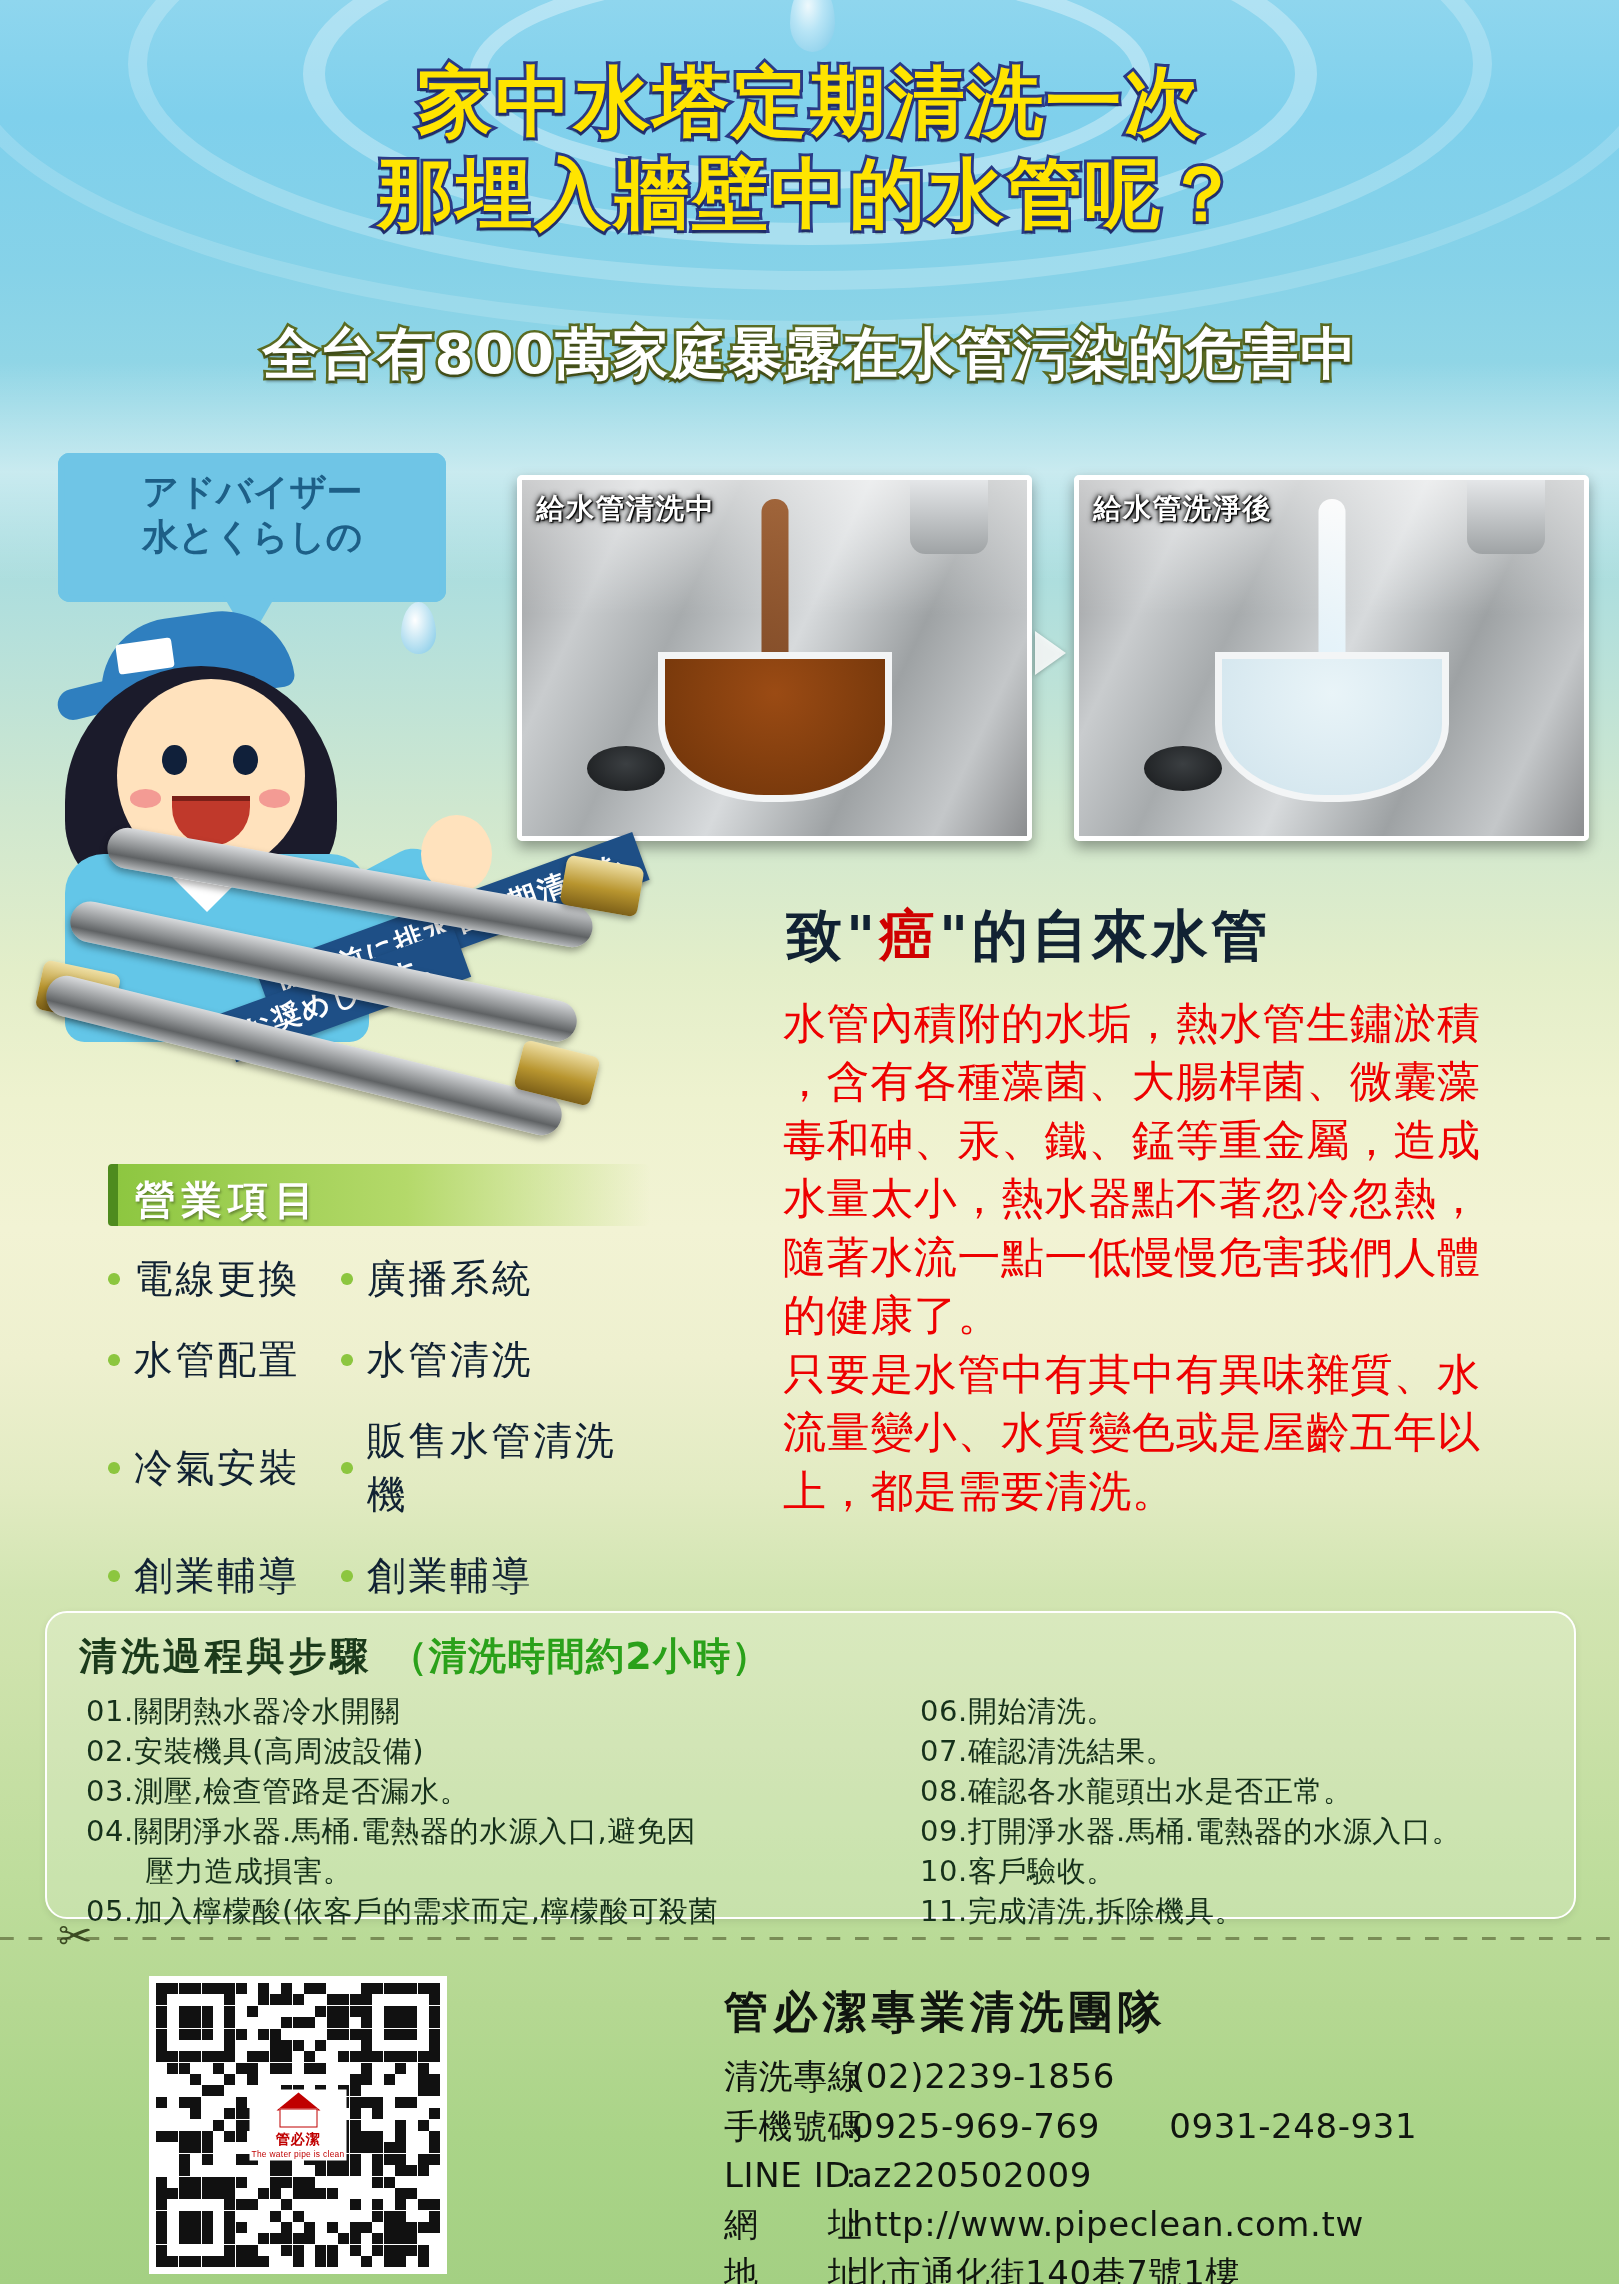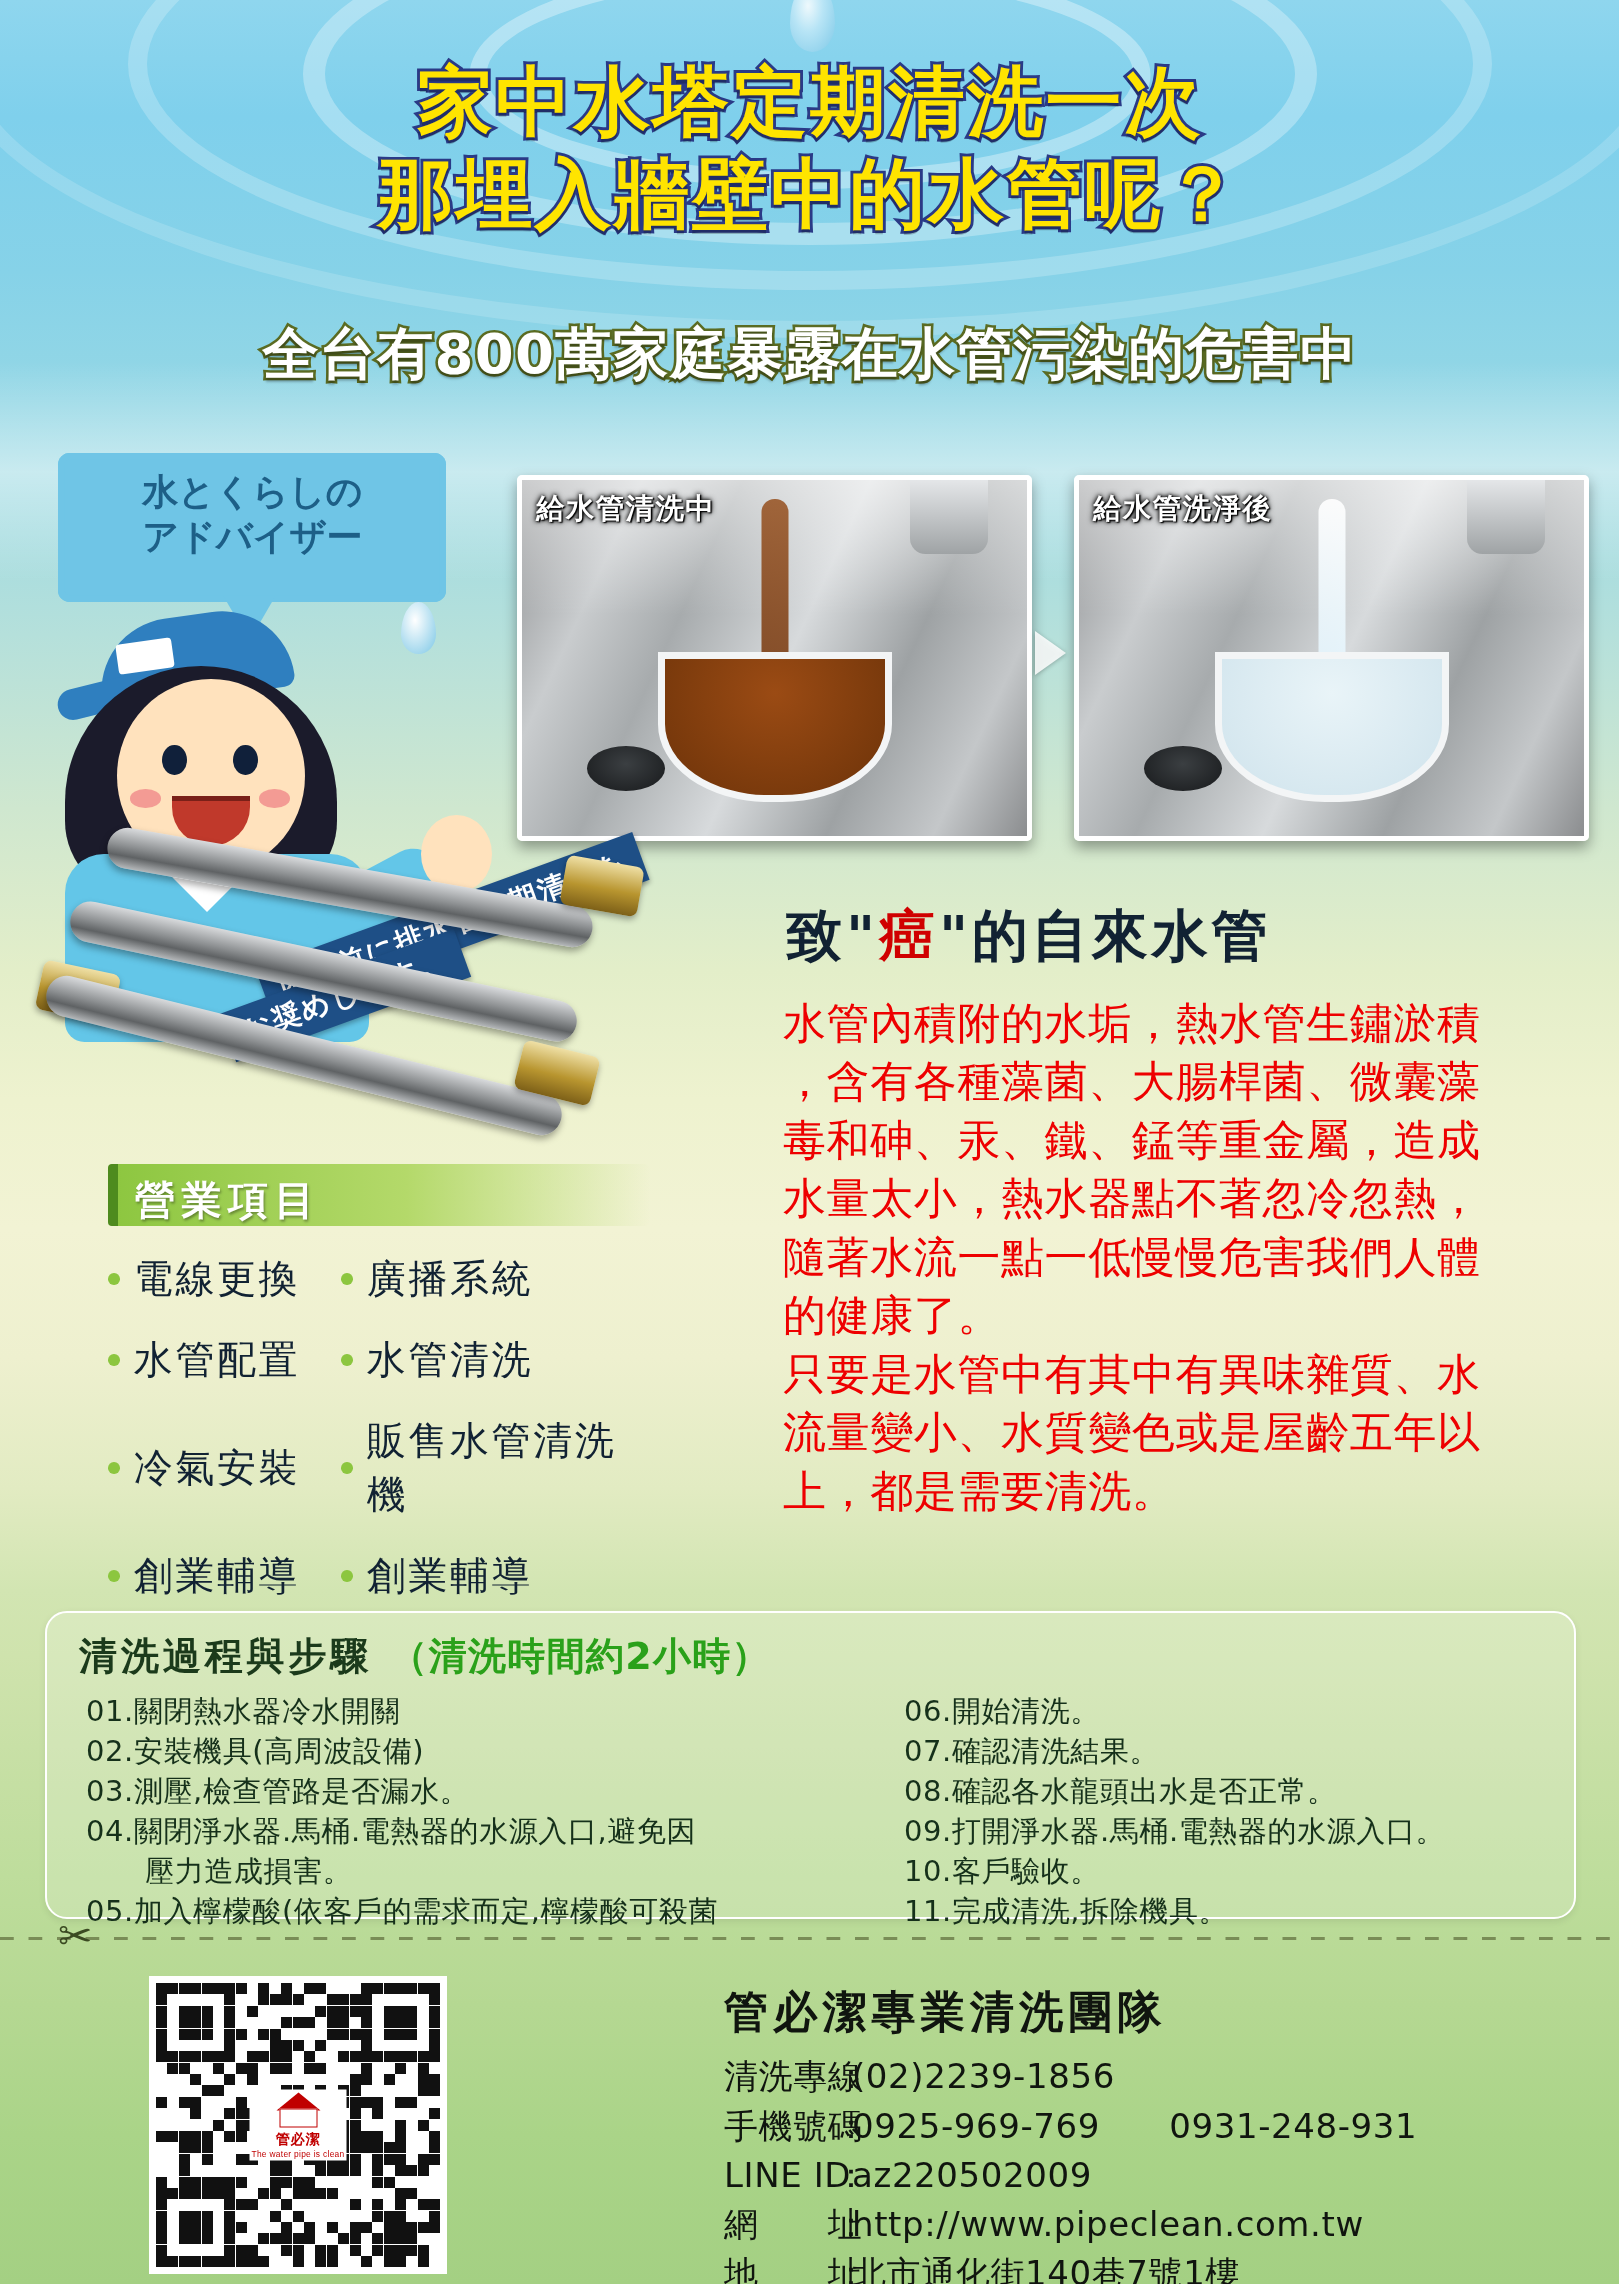--- a/index.html
+++ b/index.html
@@ -253,21 +253,21 @@
     border:2.6px solid #ffffff;border-radius:22px;
     background:rgba(255,255,255,.18);
     box-shadow:0 2.6px 7.8px rgba(0,0,0,.08);
   }
   .steps-head{
     position:absolute;left:32px;top:18px;font-size:38px;font-weight:bold;letter-spacing:3.9px;
     color:#1b3a1b;font-family:"DejaVu Sans","Liberation Sans",sans-serif;
   }
   .steps-head .green{color:#2aa11a;letter-spacing:1.3px;}
   .steps-cols{
-    position:absolute;left:39px;top:78px;width:1455px;display:flex;gap:42px;
+    position:absolute;left:39px;top:78px;width:1455px;display:flex;gap:58px;
   }
   .steps-col{flex:0 0 auto;}
   .steps-col.left{width:776px;}
   .steps-col.right{width:615px;}
   .step-line{
     font-size:29px;color:#15301a;line-height:1.38;letter-spacing:0.6px;
     font-family:"DejaVu Sans","Liberation Sans",sans-serif;white-space:pre;
   }
 
   
@@ -349,22 +349,22 @@
       <div class="stream clean"></div>
       <div class="drainhole"></div>
       <div class="bowl clean"></div>
     </div>
     <div class="photo-label">給水管洗淨後</div>
   </div>
 
   <div class="mascot">
     <div class="mascot-sign">
       <div class="sign-text">
+        <div>アドバイザー</div>
         <div>水とくらしの</div>
-        <div>アドバイザー</div>
       </div>
     </div>
     <div class="mascot-drop"></div>
     <div class="m-hat"></div>
     <div class="m-hatbadge"></div>
     <div class="m-hair"></div>
     <div class="m-face"></div>
     <div class="m-eye l"></div>
     <div class="m-eye r"></div>
     <div class="m-cheek l"></div>

